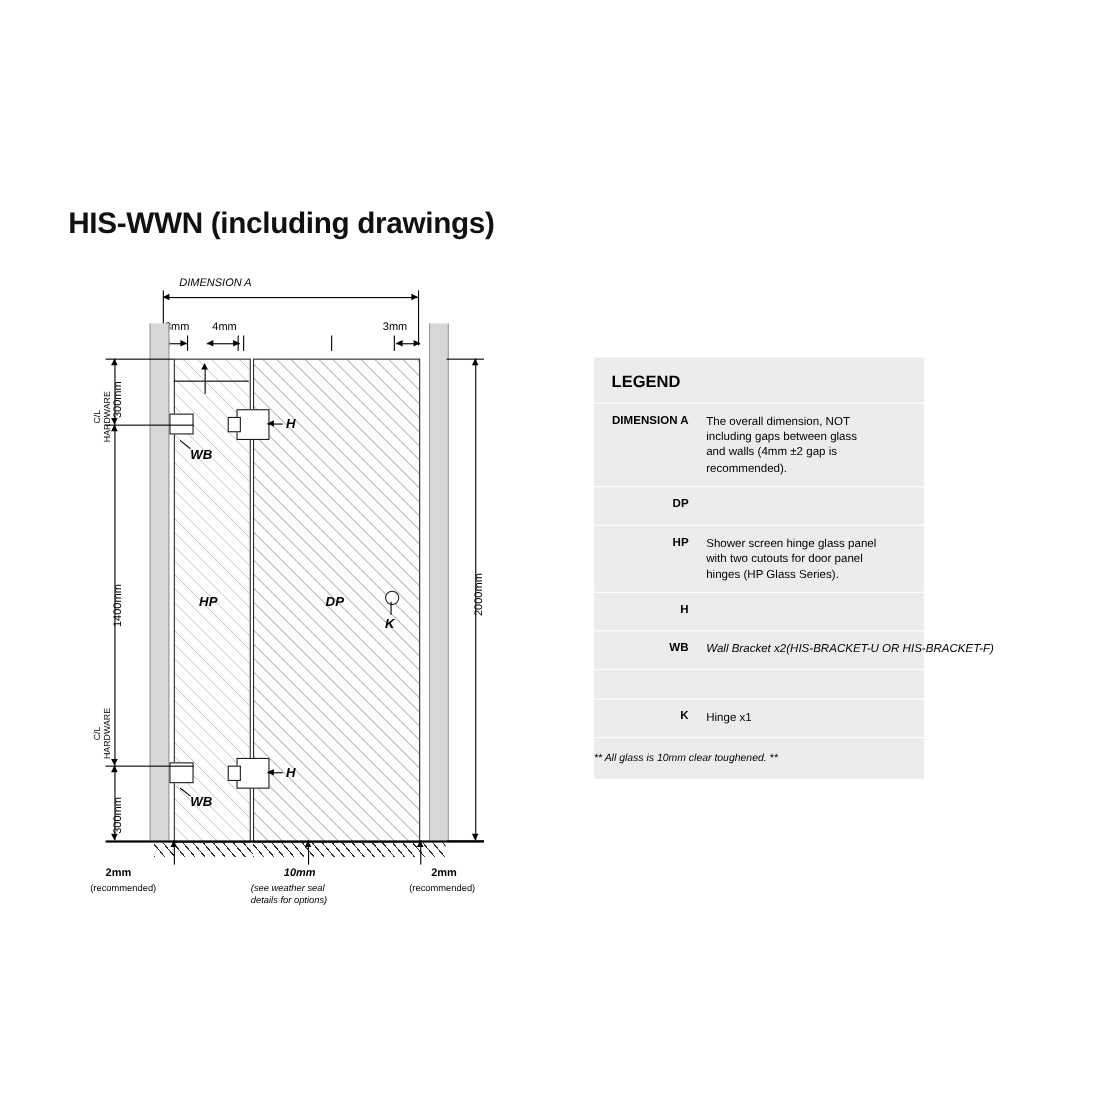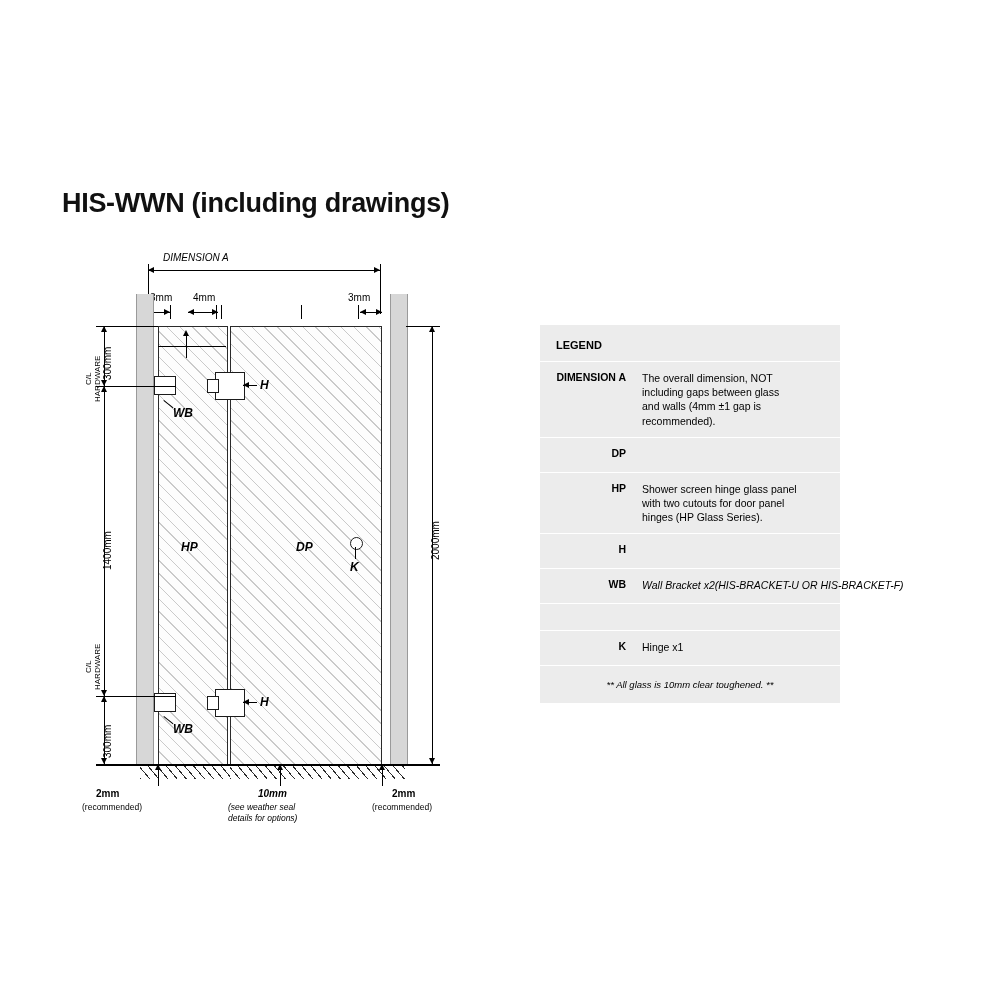--- a/index.html
+++ b/index.html
@@ -114,21 +114,21 @@
   
   #legend {
     position: absolute;
     left: 540px;
     top: 325px;
     width: 300px;
     background: #ececec;
     padding: 0;
   }
   #legend-title {
-    font-size: 11px;
+    font-size: 15px;
     font-weight: bold;
     padding: 14px 0 10px 16px;
     border-bottom: 1px solid #ffffff;
   }
   .leg-row {
     display: flex;
     border-bottom: 1px solid #ffffff;
     min-height: 34px;
   }
   .leg-key {
@@ -144,21 +144,20 @@
     flex: 1;
     padding: 9px 6px 9px 8px;
     font-size: 10.5px;
     line-height: 1.35;
     box-sizing: border-box;
     white-space: pre-line;
   }
   .leg-val.wide { white-space: nowrap; font-style: italic; }
   .leg-spacer { height: 26px; border-bottom: 1px solid #ffffff; }
   #legend-note {
-    text-align: center;
     font-size: 9.5px;
     font-style: italic;
     padding: 13px 0 13px 0;
   }
 </style>
 </head>
 <body>
 
 <div id="page-title">HIS-WWN (including drawings)</div>
 
@@ -284,21 +283,21 @@
 
 </div>
 
 <div id="legend">
   <div id="legend-title">LEGEND</div>
 
   <div class="leg-row">
     <div class="leg-key">DIMENSION A</div>
     <div class="leg-val">The overall dimension, NOT
 including gaps between glass
-and walls (4mm ±1 gap is
+and walls (4mm ±2 gap is
 recommended).</div>
   </div>
 
   <div class="leg-row">
     <div class="leg-key">DP</div>
   </div>
 
   <div class="leg-row">
     <div class="leg-key">HP</div>
     <div class="leg-val">Shower screen hinge glass panel

